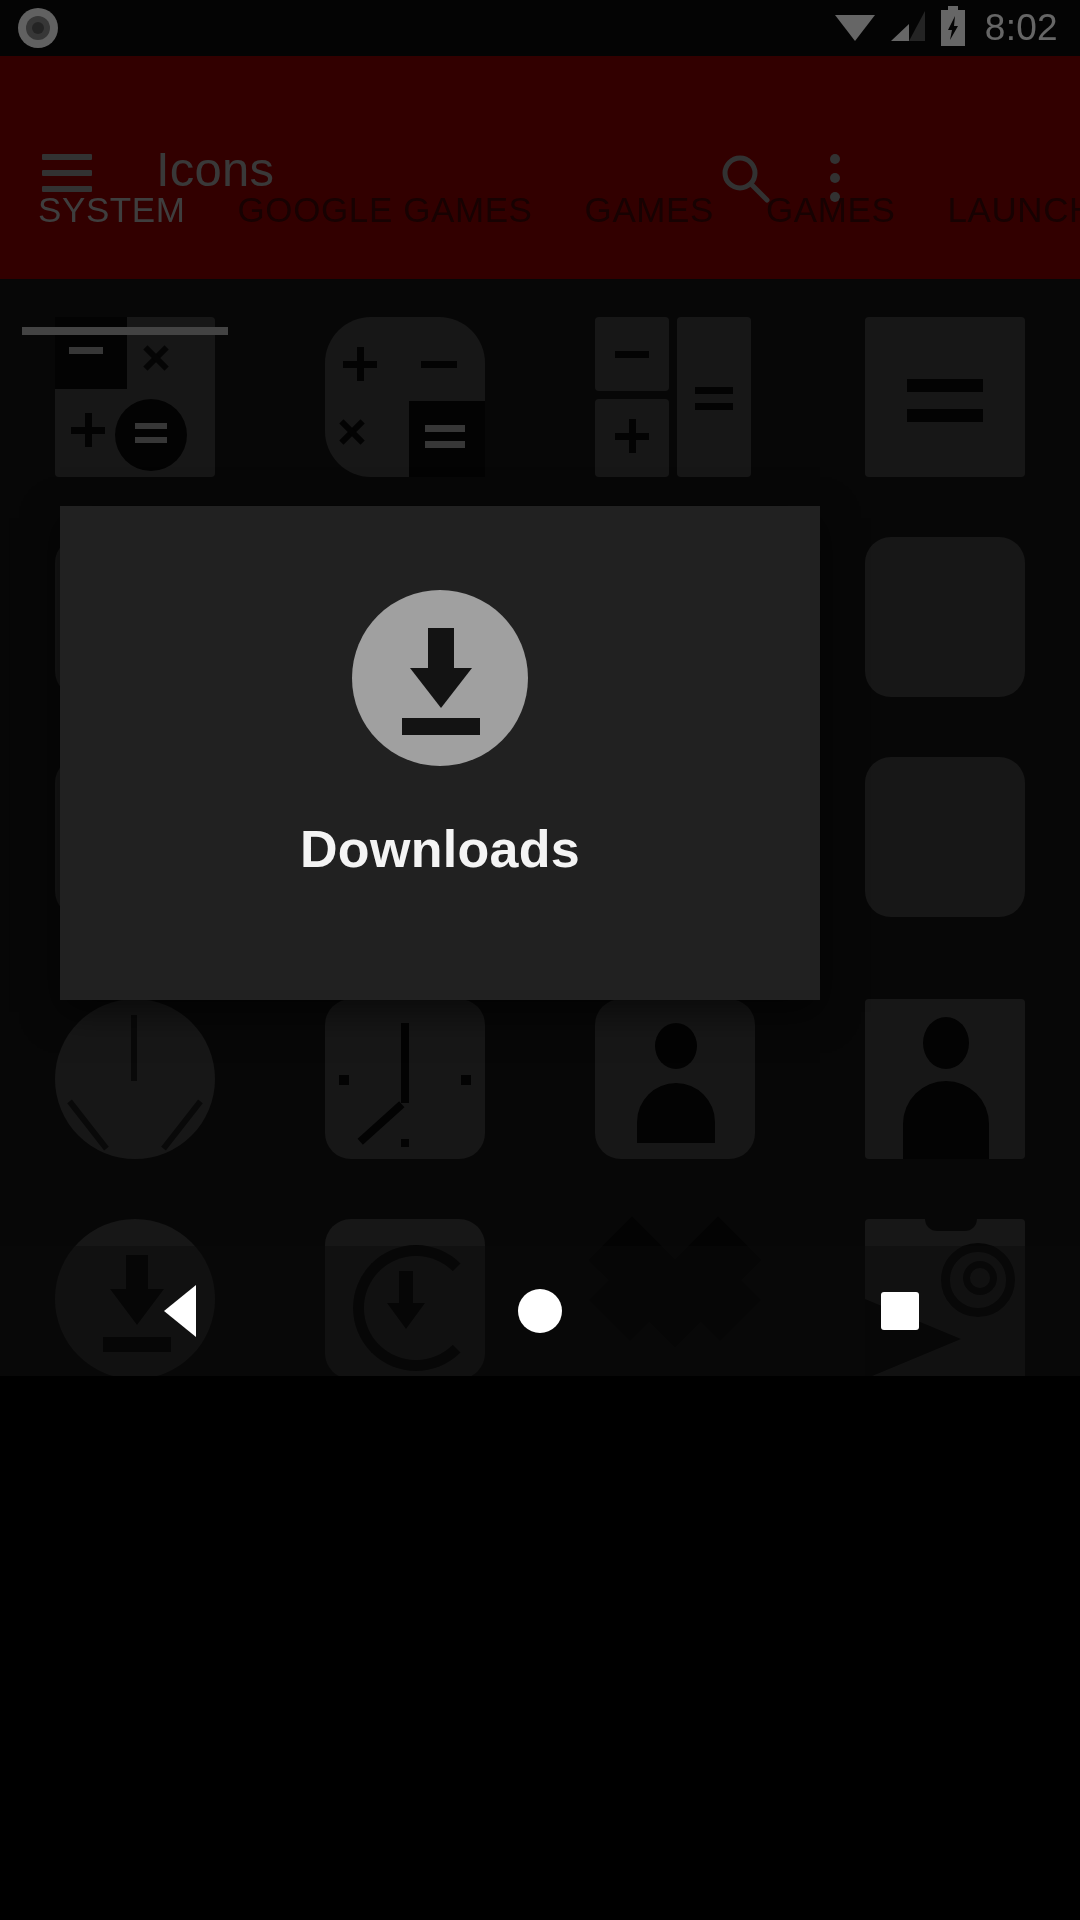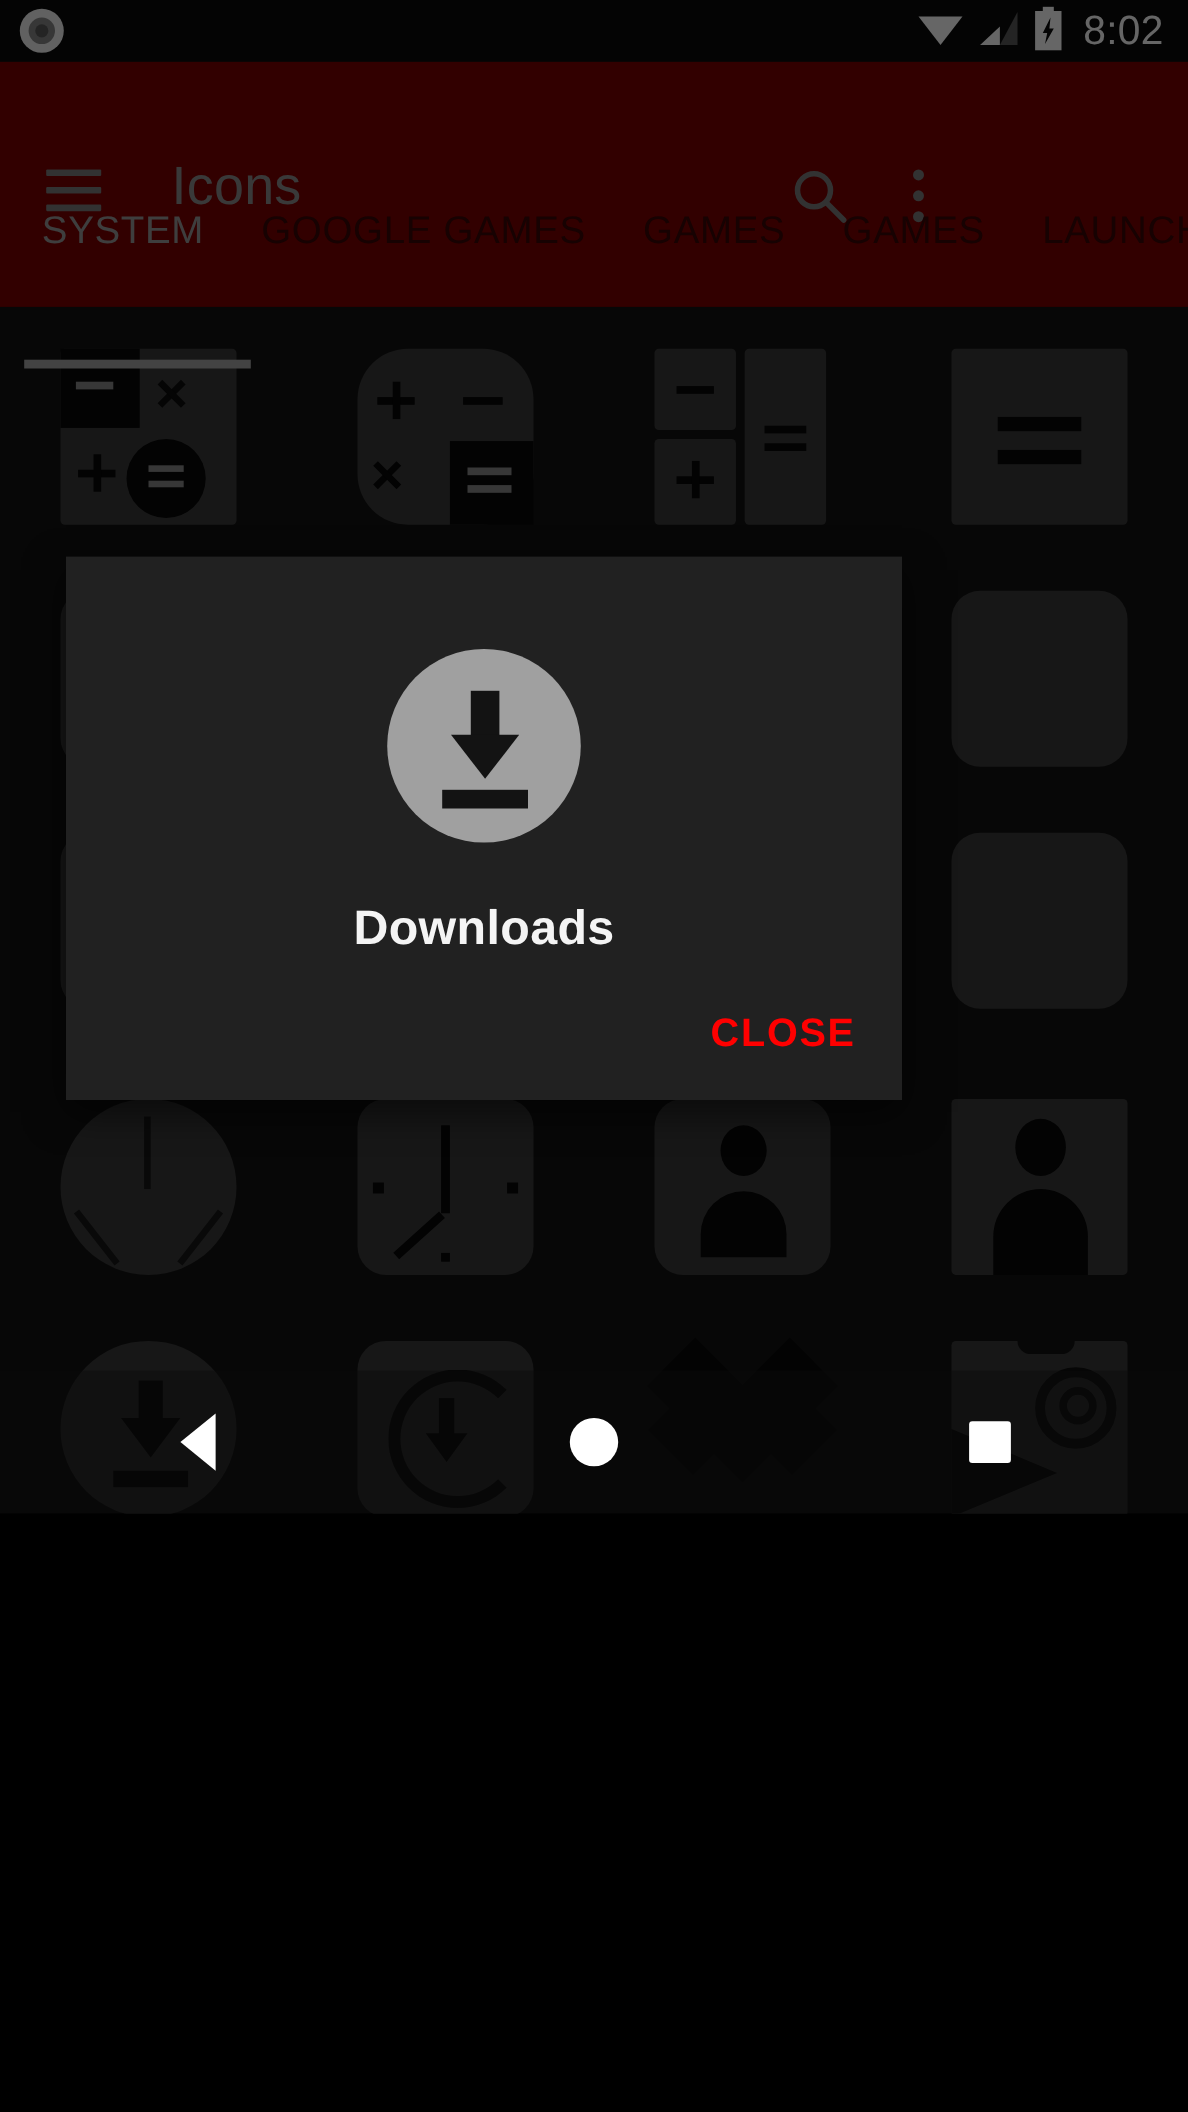--- a/index.html
+++ b/index.html
@@ -222,21 +222,21 @@
     position: absolute;
     left: 50px; top: 128px;
     width: 78px; height: 17px;
     background: #131313;
   }
   #dialog-title {
     position: absolute;
     left: 0; right: 0; top: 313px;
     text-align: center;
     color: #f4f4f4;
-    font-size: 44px;
+    font-size: 52px;
     font-weight: bold;
     letter-spacing: 0.3px;
   }
   #dialog-close {
     position: absolute;
     right: 28px; top: 404px;
     color: #ff0000;
     font-size: 36px;
     font-weight: bold;
     letter-spacing: 1.6px;
@@ -532,21 +532,20 @@
 
   <div id="dialog">
     <div id="dialog-icon-wrap">
       <div id="dialog-icon">
         <div id="dl-shaft"></div>
         <div id="dl-head"></div>
         <div id="dl-bar"></div>
       </div>
     </div>
     <div id="dialog-title">Downloads</div>
-    <div id="dialog-close">CLOSE</div>
   </div>
 
   <div id="nav-bar">
     <div class="nav-btn">
       <div id="nav-back"></div>
     </div>
     <div class="nav-btn">
       <div id="nav-home"></div>
     </div>
     <div class="nav-btn">

